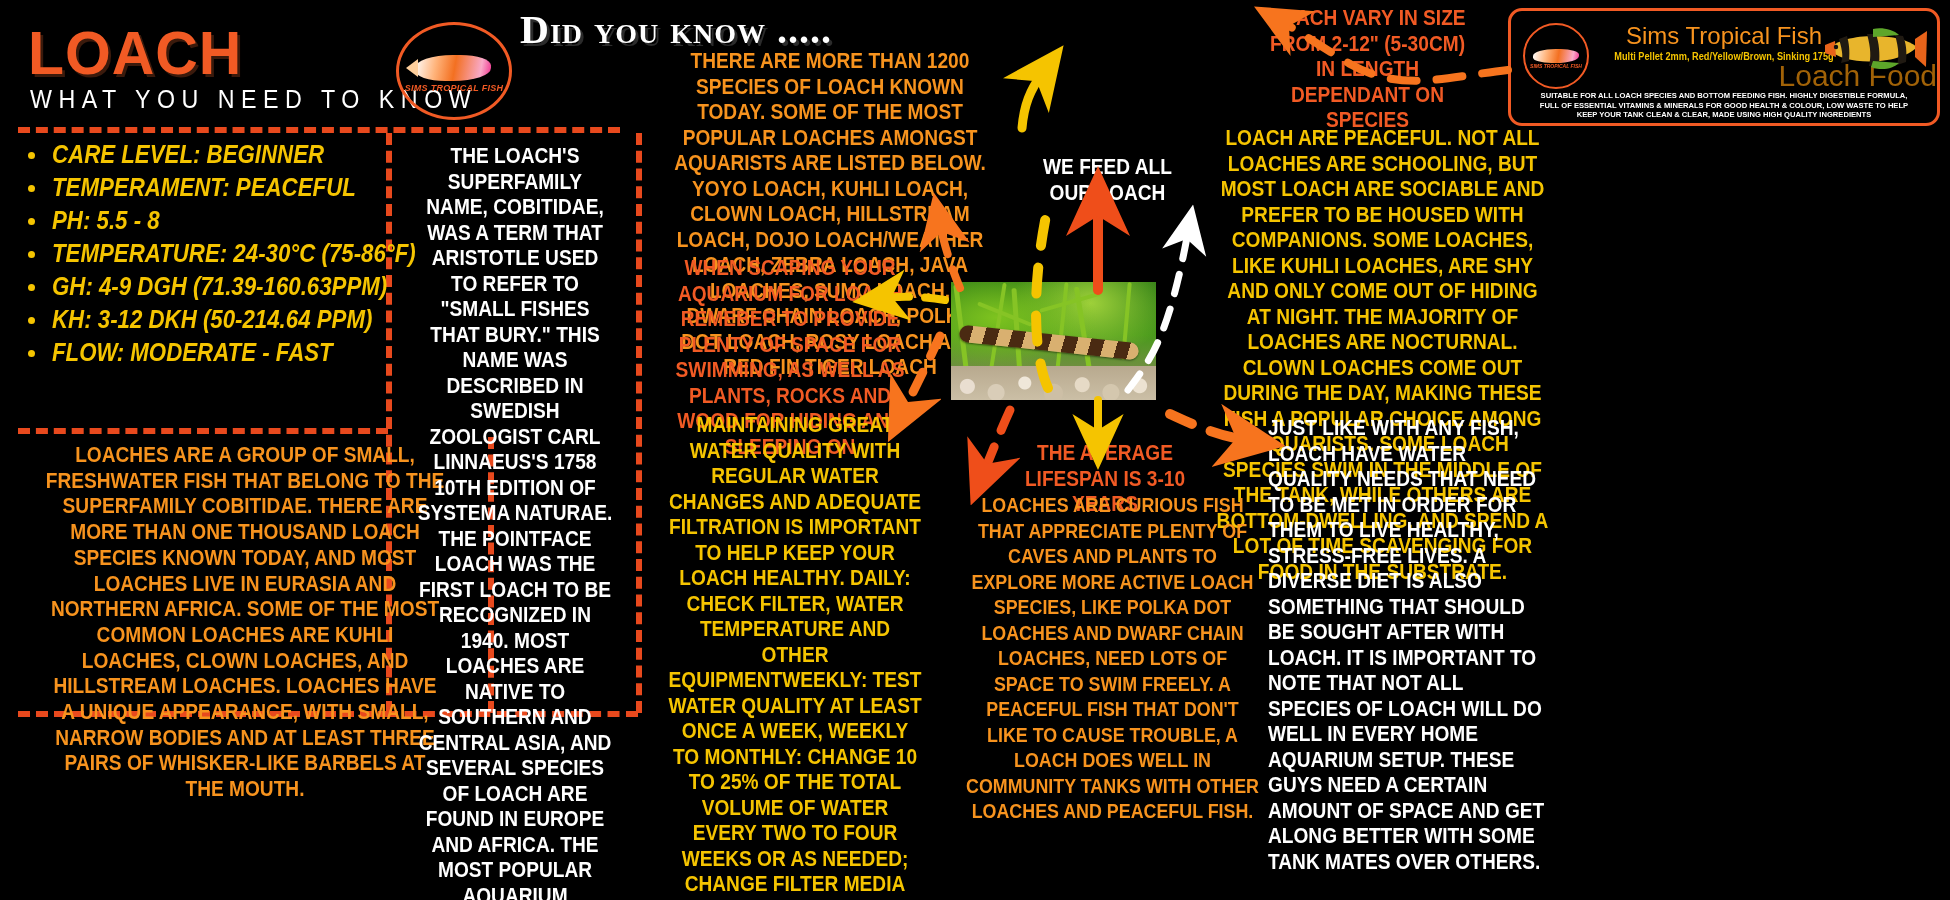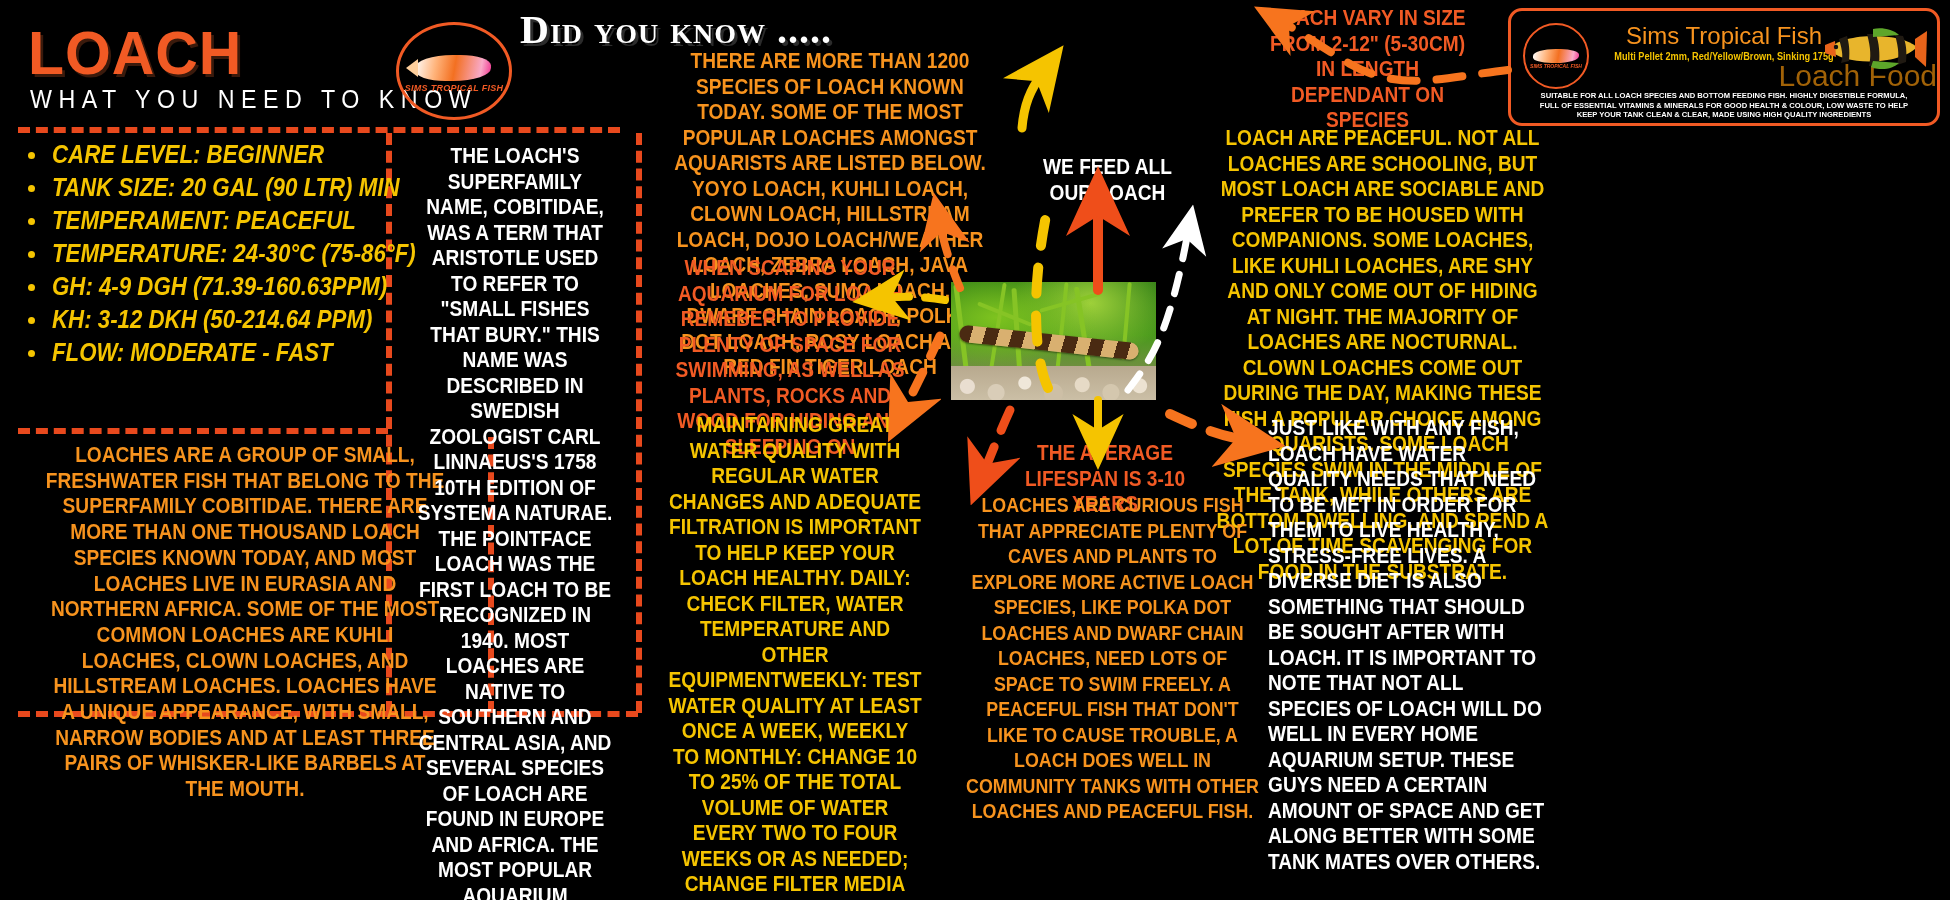--- a/index.html
+++ b/index.html
@@ -326,22 +326,22 @@
   <div class="dash-h" style="left:18px; top:428px; width:370px;"></div>
   <div class="dash-v" style="left:386px; top:133px; height:580px;"></div>
   <div class="dash-v" style="left:636px; top:133px; height:580px;"></div>
   <div class="dash-h" style="left:386px; top:711px; width:252px;"></div>
   <div class="dash-v" style="left:488px; top:437px; height:276px;"></div>
   <div class="dash-h" style="left:18px; top:711px; width:372px;"></div>
 
   <div id="spec-list" class="abs">
     <ul>
       <li><span class="txt">CARE LEVEL: BEGINNER</span></li>
-      <li><span class="txt">TANK SIZE: 20 GAL (90 LTR) MIN</span></li>
       <li><span class="txt">TEMPERAMENT: PEACEFUL</span></li>
+      <li><span class="txt">PH: 5.5 - 8</span></li>
       <li><span class="txt">TEMPERATURE: 24-30°C (75-86°F)</span></li>
       <li><span class="txt">GH: 4-9 DGH (71.39-160.63PPM)</span></li>
       <li><span class="txt">KH: 3-12 DKH (50-214.64 PPM)</span></li>
       <li><span class="txt">FLOW: MODERATE - FAST</span></li>
     </ul>
   </div>
 
   <div class="para c-orange" style="left:10px; top:442px; width:470px; font-size:22.5px; line-height:25.7px;">
     <span class="inner">LOACHES ARE A GROUP OF SMALL, FRESHWATER FISH THAT BELONG TO THE SUPERFAMILY COBITIDAE. THERE ARE MORE THAN ONE THOUSAND LOACH SPECIES KNOWN TODAY, AND MOST LOACHES LIVE IN EURASIA AND NORTHERN AFRICA.
 SOME OF THE MOST COMMON LOACHES ARE KUHLI LOACHES, CLOWN LOACHES, AND HILLSTREAM LOACHES. LOACHES HAVE A UNIQUE APPEARANCE, WITH SMALL, NARROW BODIES AND AT LEAST THREE PAIRS OF WHISKER-LIKE BARBELS AT THE MOUTH.</span>

